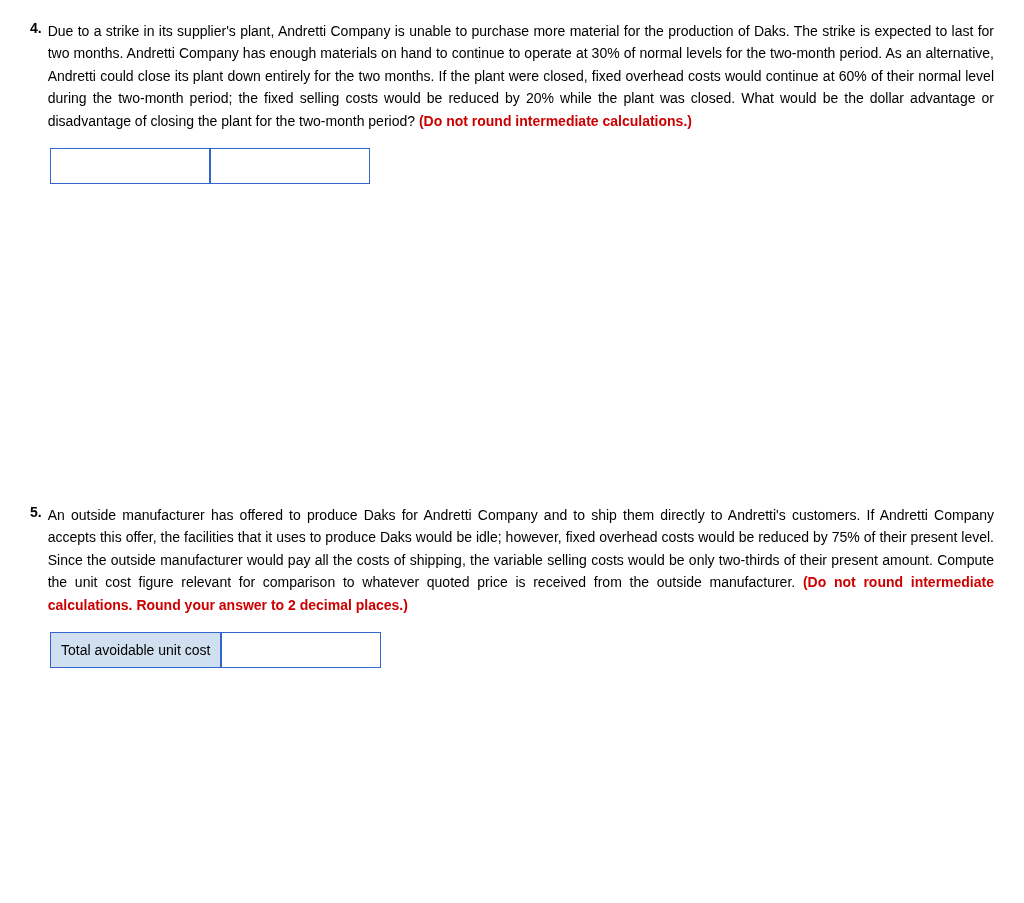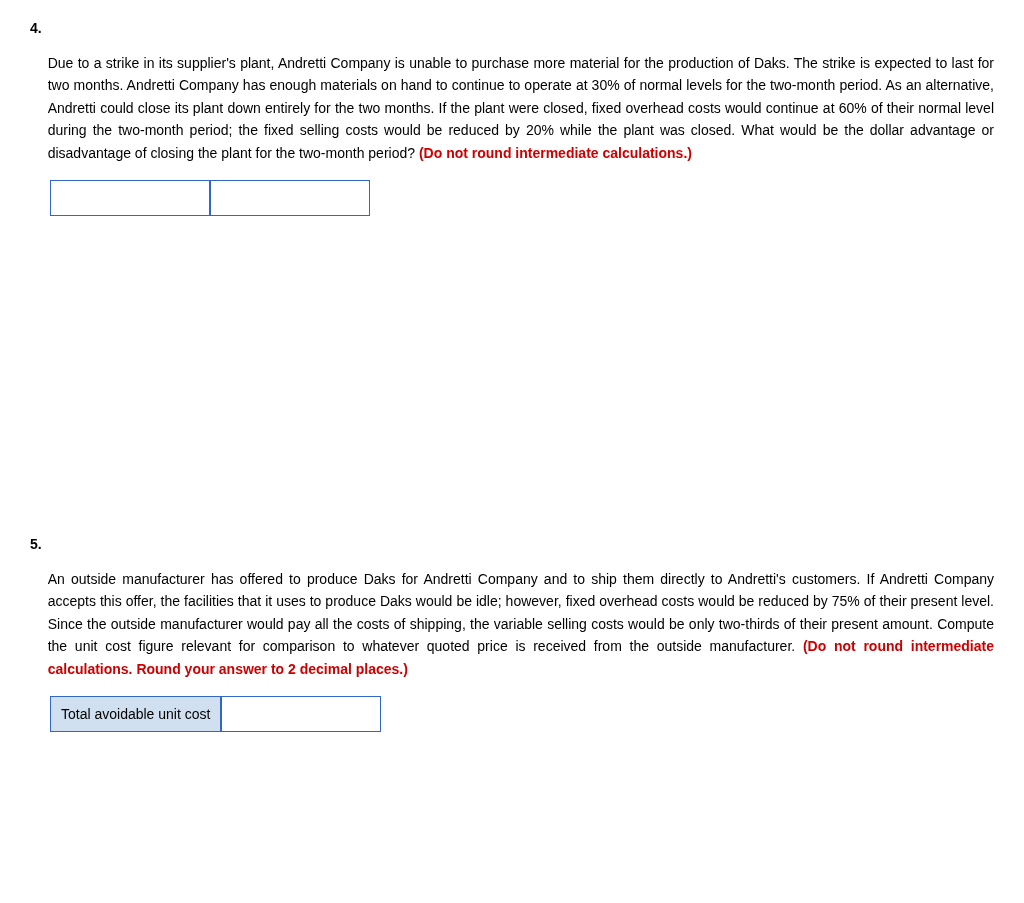--- a/index.html
+++ b/index.html
@@ -32,21 +32,20 @@
       font-weight: bold;
       margin-right: 6px;
       flex-shrink: 0;
       font-size: 14px;
     }
 
     .question-text {
       line-height: 1.6;
       text-align: justify;
       font-size: 14px;
-      margin-top: 32px;
     }
 
     .highlight-red {
       color: #cc0000;
       font-weight: bold;
     }
 
     .answer-area {
       margin-top: 16px;
       margin-left: 20px;

